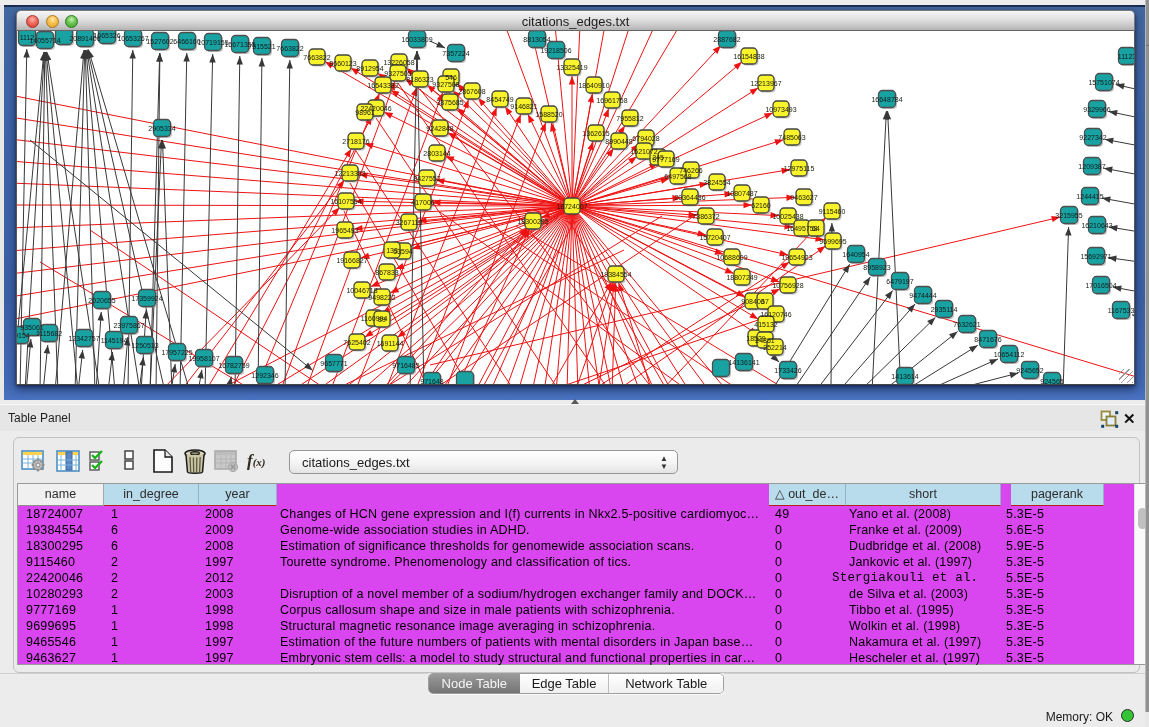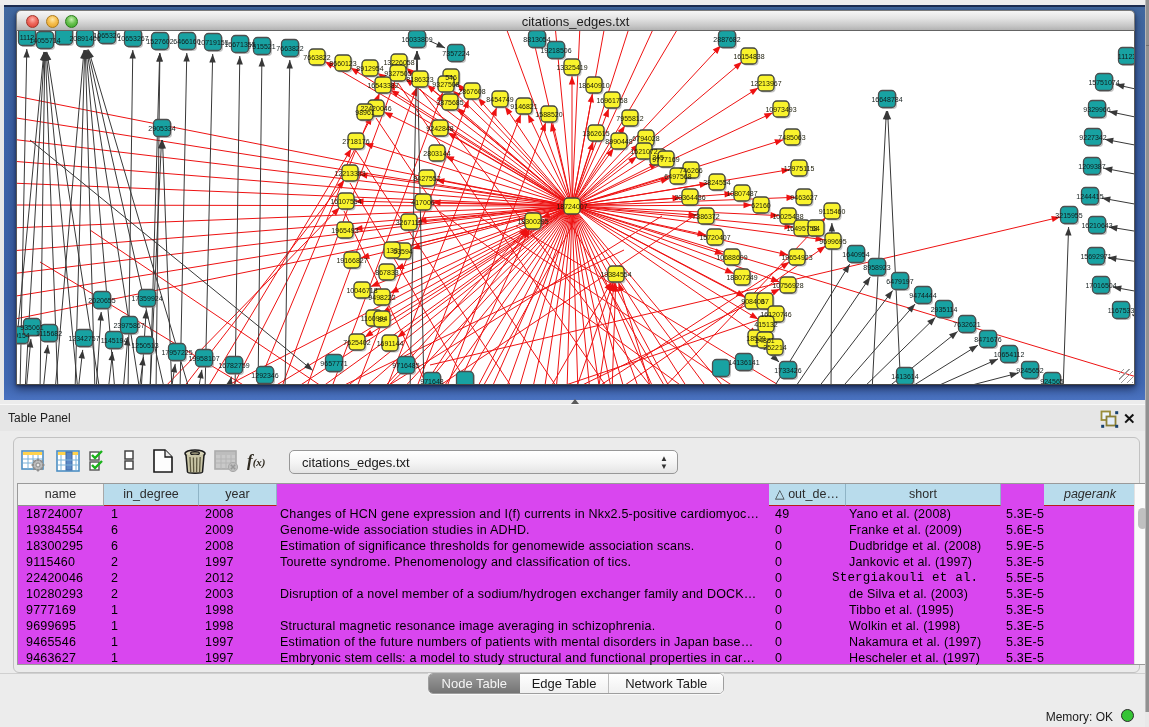--- a/index.html
+++ b/index.html
@@ -964,21 +964,21 @@
       <span class="txt">citations_edges.txt</span>
       <span class="arr">▲<br>▼</span>
     </div>
   <div class="tbl">
 <div class="thead">
 <div class="hcell hg" style="left:0px;width:86px;">name</div>
 <div class="hcell hb" style="left:86px;width:95px;">in_degree</div>
 <div class="hcell hb" style="left:181px;width:78px;">year</div>
 <div class="hcell hb" style="left:751px;width:77px;">△ out_de…</div>
 <div class="hcell hb" style="left:828px;width:155px;">short</div>
-<div class="hcell hb" style="left:1026px;width:93px;font-style:italic;">pagerank</div>
+<div class="hcell hb" style="left:993px;width:93px;">pagerank</div>
 </div>
 <div class="trow" style="top:22px;">
 <div class="tcell" style="left:8px;width:78px;">18724007</div>
 <div class="tcell" style="left:93px;width:88px;">1</div>
 <div class="tcell" style="left:187px;width:72px;">2008</div>
 <div class="tcell" style="left:262px;width:489px;">Changes of HCN gene expression and I(f) currents in Nkx2.5‑positive cardiomyoc…</div>
 <div class="tcell" style="left:757px;width:71px;">49</div>
 <div class="tcell" style="left:831px;width:152px;">Yano et al. (2008)</div>
 <div class="tcell" style="left:988px;width:88px;">5.3E-5</div>
 </div>
@@ -1023,20 +1023,21 @@
 <div class="tcell" style="left:187px;width:72px;">2003</div>
 <div class="tcell" style="left:262px;width:489px;">Disruption of a novel member of a sodium/hydrogen exchanger family and DOCK…</div>
 <div class="tcell" style="left:757px;width:71px;">0</div>
 <div class="tcell" style="left:831px;width:152px;">de Silva et al. (2003)</div>
 <div class="tcell" style="left:988px;width:88px;">5.3E-5</div>
 </div>
 <div class="trow" style="top:118px;">
 <div class="tcell" style="left:8px;width:78px;">9777169</div>
 <div class="tcell" style="left:93px;width:88px;">1</div>
 <div class="tcell" style="left:187px;width:72px;">1998</div>
+<div class="tcell" style="left:262px;width:489px;">Corpus callosum shape and size in male patients with schizophrenia.</div>
 <div class="tcell" style="left:757px;width:71px;">0</div>
 <div class="tcell" style="left:831px;width:152px;">Tibbo et al. (1995)</div>
 <div class="tcell" style="left:988px;width:88px;">5.3E-5</div>
 </div>
 <div class="trow" style="top:134px;">
 <div class="tcell" style="left:8px;width:78px;">9699695</div>
 <div class="tcell" style="left:93px;width:88px;">1</div>
 <div class="tcell" style="left:187px;width:72px;">1998</div>
 <div class="tcell" style="left:262px;width:489px;">Structural magnetic resonance image averaging in schizophrenia.</div>
 <div class="tcell" style="left:757px;width:71px;">0</div>

